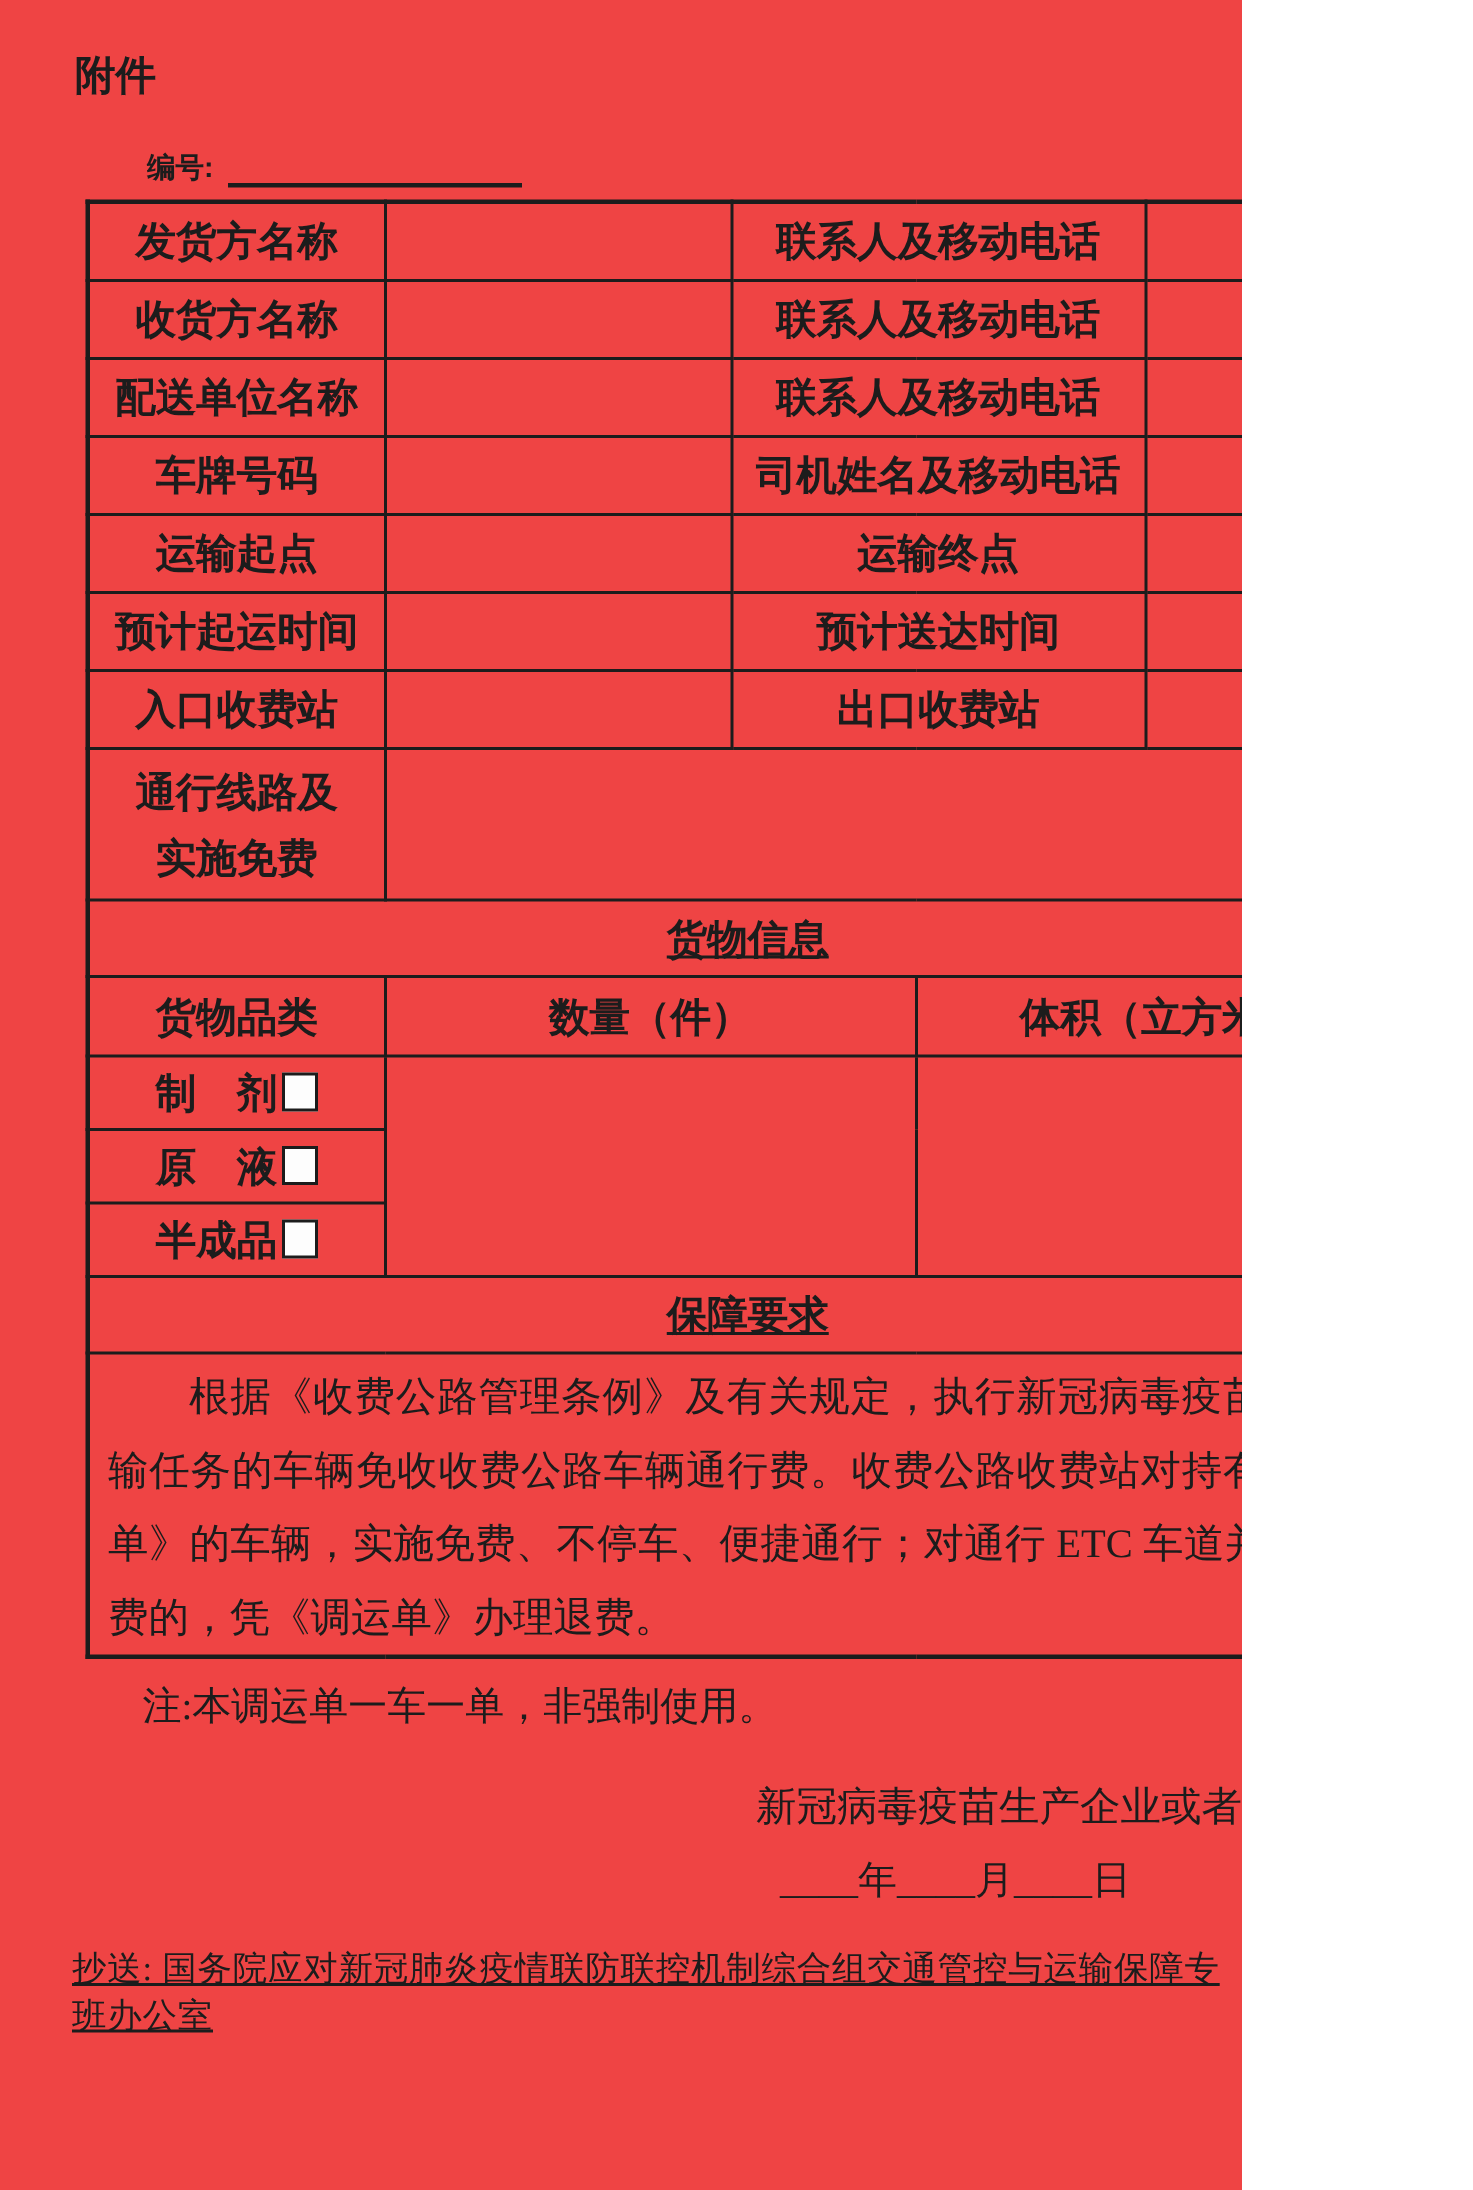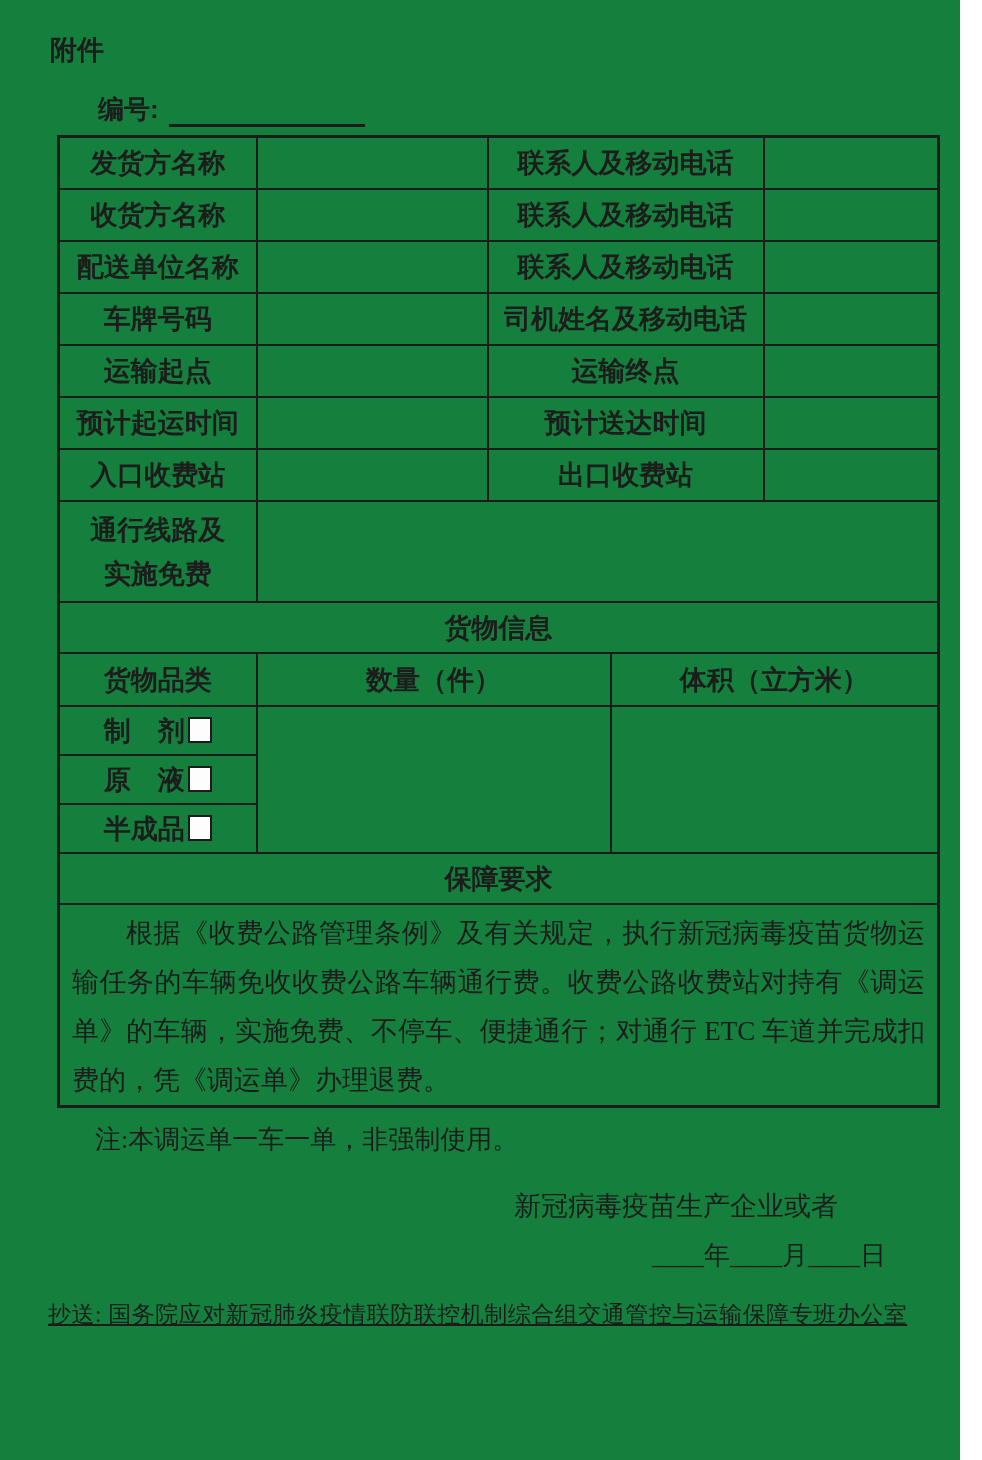--- a/index.html
+++ b/index.html
@@ -1,20 +1,20 @@
 <!DOCTYPE html>
 <html><head>
 <meta charset="utf-8">
 <style>
   html, body { margin: 0; padding: 0; background: #ffffff; }
   .page {
     position: relative;
-    width: 960px;
+    width: 828px;
     height: 1460px;
-    background: #15803d;
+    background: #ef4444;
     color: #1c1c1c;
     font-family: "Liberation Serif", serif;
     overflow: hidden;
   }
   .attachment {
     font-family: "Liberation Sans", sans-serif;
     font-weight: bold;
     font-size: 27px;
     padding: 32px 0 0 50px;
   }
@@ -23,21 +23,21 @@
     font-weight: bold;
     font-size: 33px;
     letter-spacing: 1px;
     text-align: center;
     margin: 16px 0 0 0;
   }
   .serial-row {
     margin: 24px 8px 8px 98px;
     font-family: "Liberation Sans", sans-serif;
     font-weight: bold;
-    font-size: 26px;
+    font-size: 19px;
   }
   .serial-line {
     display: inline-block;
     width: 196px;
     height: 30px;
     border-bottom: 3px solid #1c1c1c;
     margin-left: 10px;
     vertical-align: bottom;
   }
   table.form {
@@ -55,21 +55,21 @@
     overflow: hidden;
   }
   td.lbl {
     font-family: "Liberation Sans", sans-serif;
     font-weight: bold;
     font-size: 27px;
     border-radius: 14px;
   }
   tr.info-row td { height: 50px; }
   tr.route-row td { height: 99px; margin-left: 10px; }
-  tr.sect-row td  { height: 49px; }
+  tr.sect-row td  { height: 49px; text-decoration: underline; }
   tr.cargo-head-row td { height: 51px; margin-top: 48px; }
   tr.cargo-row td { height: 47px; }
   .route-lbl div { line-height: 44px; }
   .chk {
     display: inline-block;
     width: 20px;
     height: 22px;
     border: 2px solid #1c1c1c;
     margin-left: 3px;
     vertical-align: -3px;
@@ -89,21 +89,21 @@
   }
   .note {
     margin: 14px 0 0 95px;
     font-size: 26px;
   }
   .sign-block {
     margin-top: 24px;
     text-align: right;
     font-size: 27px;
   }
-  .sign-line1 { padding-right: 122px; line-height: 50px; }
+  .sign-line1 { line-height: 50px; }
   .sign-line2 { padding-right: 75px;  line-height: 50px; }
   .date-line  { padding-right: 74px;  line-height: 50px; font-size: 26px; }
   .cc-line {
     margin: 18px 0 0 48px;
     font-size: 23px;
     letter-spacing: 0.5px;
     text-decoration: underline;
   }
 </style>
 </head>

